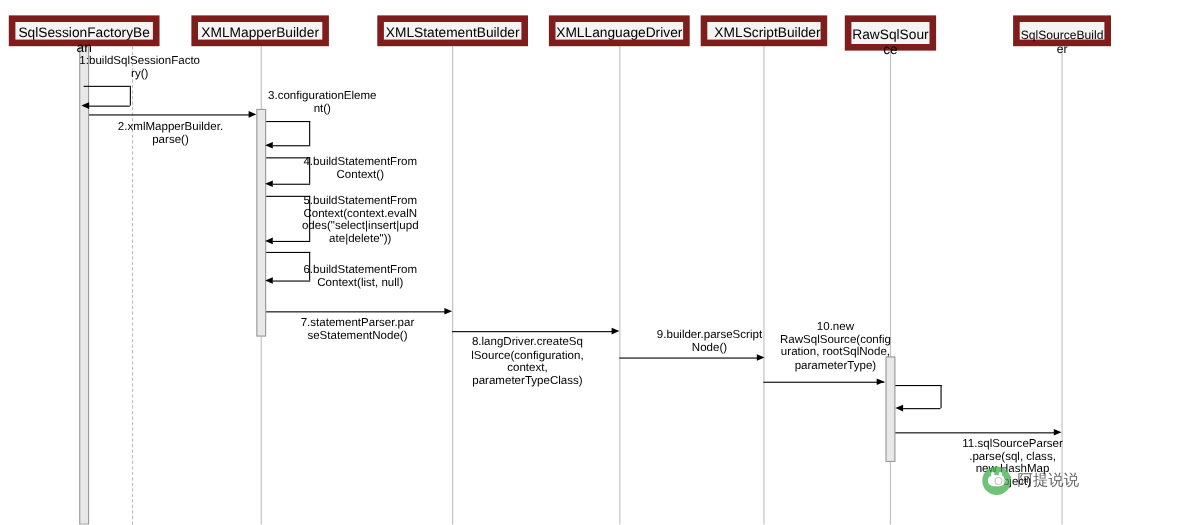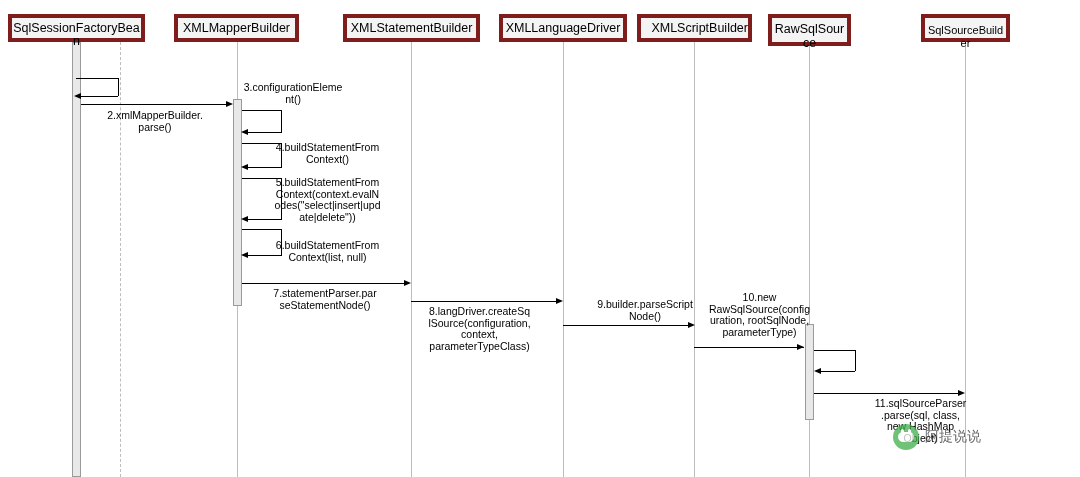--- a/index.html
+++ b/index.html
@@ -13,21 +13,21 @@
   #canvas {
     position: relative;
     width: 1080px;
     height: 477px;
     background: #ffffff;
     overflow: hidden;
   }
   .lifeline-box {
     position: absolute;
     box-sizing: border-box;
-    border: 4px solid #7f1d1d;
+    border: 6px solid #7f1d1d;
     background: #f4f4f4;
     color: #000000;
     font-size: 12.5px;
     text-align: center;
     line-height: 13px;
     padding-top: 4px;
     white-space: normal;
     word-wrap: break-word;
   }
   .lifeline-line {
@@ -141,20 +141,21 @@
   <div class="lifeline-box" style="left:343px; top:14px; width:137px; height:28px;"><span>XMLStatementBuilder</span></div>
   <div class="lifeline-box" style="left:499px; top:14px; width:128px; height:28px;text-align:center;"><span>XMLLanguageDriver</span></div>
   <div class="lifeline-box" style="left:637px; top:14px; width:115px; height:28px;text-align:right;"><span>XMLScriptBuilder</span></div>
   <div class="lifeline-box" style="left:768px; top:14px; width:83px; height:32px; line-height:14px;"><span>RawSqlSource</span></div>
   <div class="lifeline-box" style="left:921px; top:14px; width:89px; height:28px; font-size:11px; padding-top:6px;"><span>SqlSourceBuilder</span></div>
 
   <div class="arrow-line" style="left:76px; top:78px; width:42px;"></div>
   <div class="arrow-vline" style="left:118px; top:78px; height:18px;"></div>
   <div class="arrow-line" style="left:80px; top:96px; width:38px;"></div>
   <div class="arrow-head-l" style="left:74px; top:92.5px;"></div>
+  <div class="msg-label" style="left:72px; top:50px; width:110px;">1:buildSqlSessionFactory()</div>
 
   <div class="arrow-line" style="left:81px; top:104px; width:146px;"></div>
   <div class="arrow-head-r" style="left:226px; top:100.5px;"></div>
   <div class="msg-label" style="left:105px; top:110px; width:100px;">2.xmlMapperBuilder.parse()</div>
 
   <div class="arrow-line" style="left:242px; top:110px; width:40px;"></div>
   <div class="arrow-vline" style="left:281px; top:110px; height:22px;"></div>
   <div class="arrow-line" style="left:248px; top:132px; width:34px;"></div>
   <div class="arrow-head-l" style="left:241px; top:128.5px;"></div>
   <div class="msg-label" style="left:243px; top:82px; width:100px;">3.configurationElement()</div>

